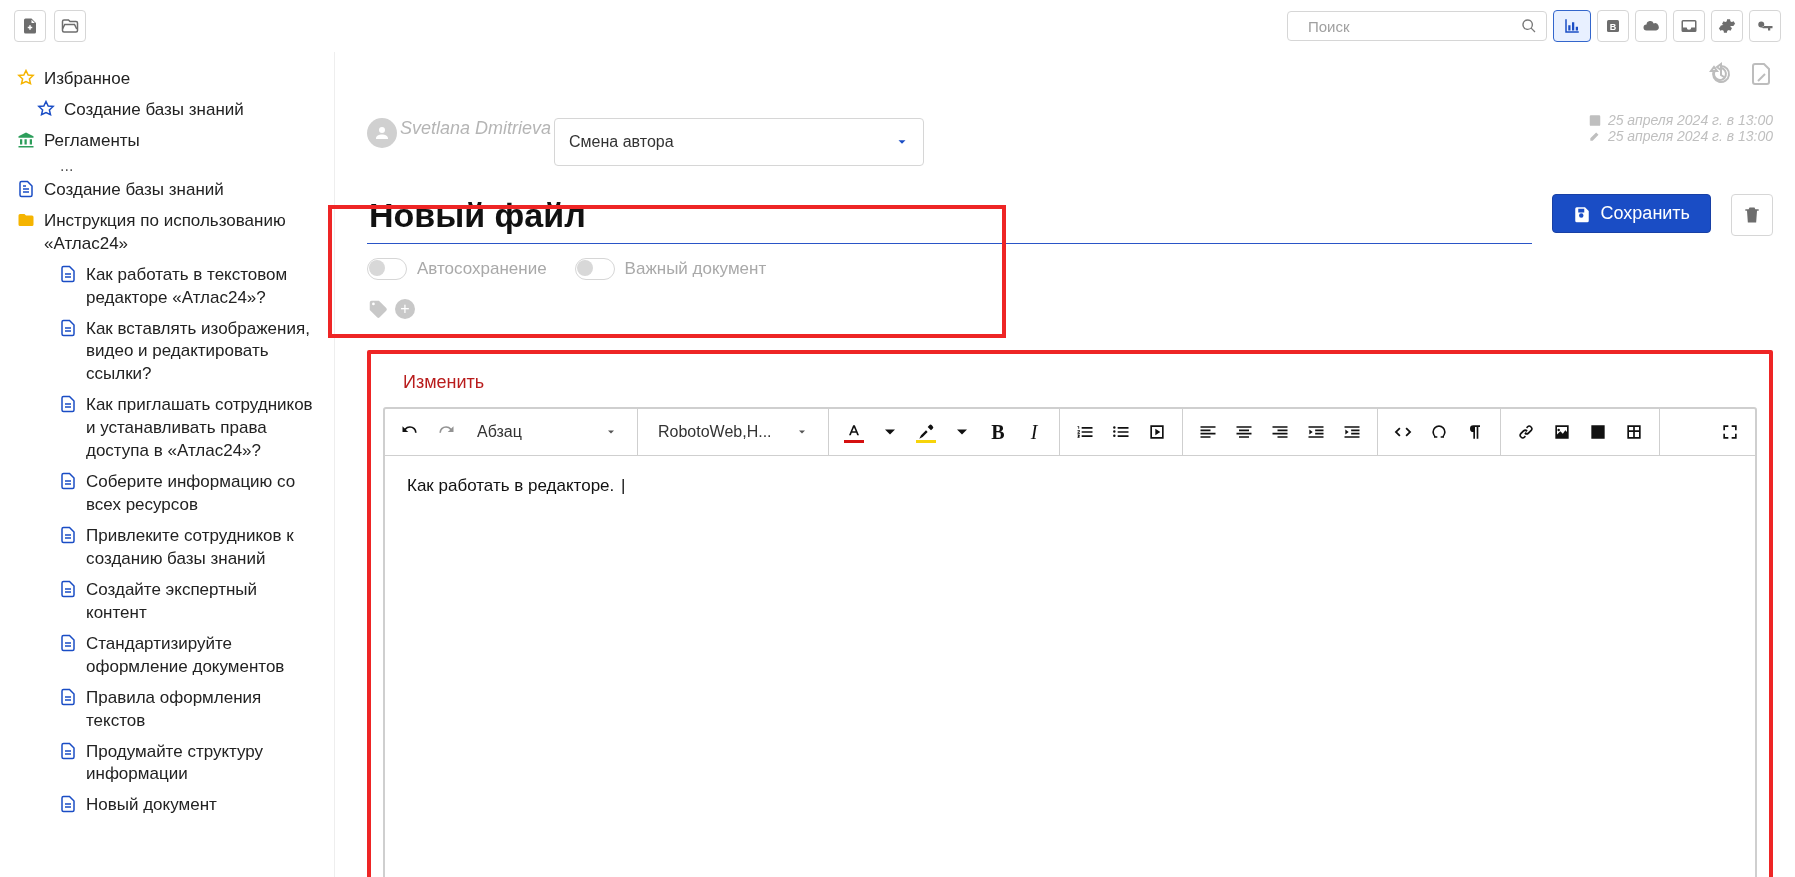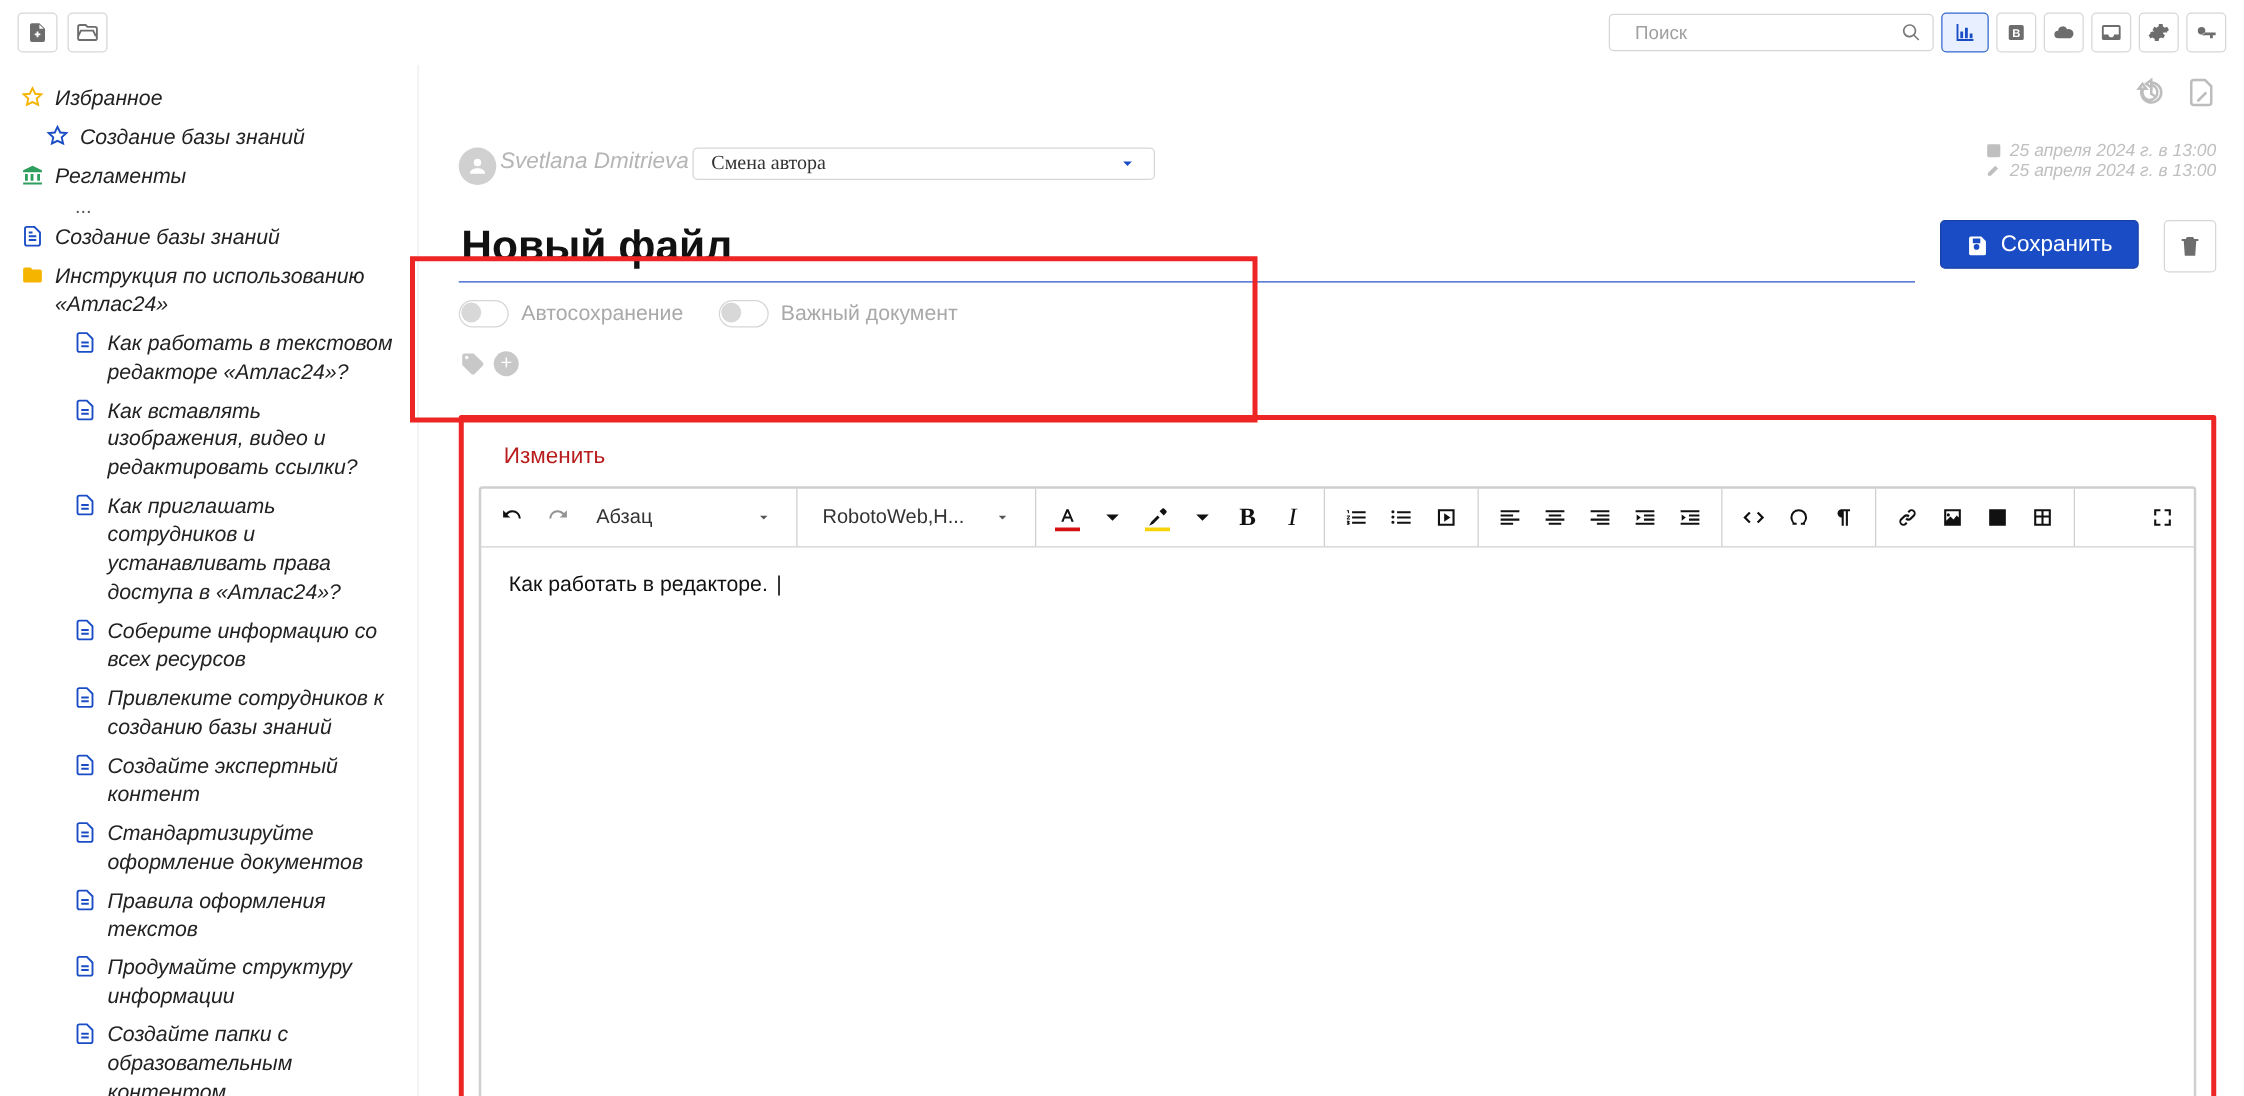--- a/index.html
+++ b/index.html
@@ -32,40 +32,40 @@
   .search-wrap{position:relative;display:flex;align-items:center;}
   .search-input{border:1px solid var(--line);border-radius:4px;padding:6px 36px 6px 20px;font-size:15px;height:30px;box-sizing:border-box;width:260px;outline:none;color:#666;}
   .search-input::placeholder{color:var(--muted);}
   .search-btn{position:absolute;right:4px;top:0;height:30px;width:28px;border:none;background:transparent;display:flex;align-items:center;justify-content:center;cursor:pointer;}
   .search-btn svg{width:18px;height:18px;fill:#7a7a7a;}
   
   .layout{display:flex;}
   .sidebar{min-width:335px;max-width:335px;border-right:1px solid #eee;padding:12px 10px 30px 14px;box-sizing:border-box;}
   .tree a,.tree .node{text-decoration:none;color:var(--text);}
   .node{display:flex;align-items:flex-start;gap:8px;padding:4px 2px;line-height:1.35;font-size:17px;cursor:pointer;}
-  .node .label{flex:1;font-style:italic;}
+  .node .label{flex:1;}
   .node.sub{padding-left:22px;}
   .node.sub2{padding-left:44px;}
   .ico{display:inline-flex;align-items:center;justify-content:center;width:20px;height:20px;}
   .ico svg{width:18px;height:18px;}
   .ico.star-o svg{fill:none;stroke:var(--star);stroke-width:2;}
   .ico.star svg{fill:none;stroke:var(--blue);stroke-width:2;}
   .ico.doc svg{fill:none;stroke:var(--blue);stroke-width:2;}
   .ico.folder svg{fill:var(--folder);}
   .ico.bank svg{fill:var(--green);}
   .ellipsis{color:#555;padding-left:46px;font-size:16px;}
   
   .main{flex:1;padding:10px 22px 30px 32px;position:relative;}
   .topright-icons{position:absolute;right:22px;top:10px;display:flex;gap:16px;color:#bdbdbd;}
   .topright-icons svg{width:24px;height:24px;fill:#bdbdbd;stroke:#bdbdbd;}
   .author-row{display:flex;align-items:flex-start;gap:3px;margin-top:56px;}
   .avatar{width:30px;height:30px;border-radius:50%;background:#d0d0d0;display:flex;align-items:center;justify-content:center;}
   .avatar svg{width:18px;height:18px;fill:#fff;}
   .author-name{color:#b5b5b5;font-style:italic;font-size:18px;}
-  .author-select{border:1px solid var(--line);border-radius:4px;padding:3px 14px;display:flex;align-items:center;gap:150px;font-size:16px;color:#333;cursor:pointer;min-width:340px;justify-content:space-between;font-family:Liberation Serif, serif;}
+  .author-select{border:1px solid var(--line);border-radius:4px;padding:14px 14px;display:flex;align-items:center;gap:150px;font-size:16px;color:#333;cursor:pointer;min-width:340px;justify-content:space-between;}
   .author-select svg{width:14px;height:14px;fill:#1a4dc5;}
   .meta-dates{position:absolute;right:22px;top:60px;color:#bfbfbf;font-style:italic;font-size:14px;}
   .meta-dates .row{display:flex;align-items:center;gap:6px;}
   .meta-dates svg{width:14px;height:14px;fill:#bfbfbf;}
   
   .title-row{display:flex;align-items:flex-start;gap:20px;margin-top:28px;}
   .title-input{flex:1;border:none;border-bottom:1px solid #2a55c7;padding:2px 2px 8px 2px;font-size:34px;font-weight:700;outline:none;color:#111;}
   .save-btn{background:var(--blue);color:#fff;border:1px solid var(--blue-border);border-radius:4px;padding:8px 20px;font-size:18px;display:flex;align-items:center;gap:10px;cursor:pointer;}
   .save-btn svg{width:18px;height:18px;fill:#fff;}
   .del-btn{border:1px solid var(--line);border-radius:4px;background:#fff;width:40px;height:40px;display:flex;align-items:center;justify-content:center;cursor:pointer;}
@@ -288,29 +288,20 @@
         </span>
         <span class="label">Продумайте структуру информации</span>
       </div>
     <div class="node sub2">
         <span class="ico doc">
           <svg viewBox="0 0 24 24">
             <path d="M14 2H6a2 2 0 0 0-2 2v16a2 2 0 0 0 2 2h12a2 2 0 0 0 2-2V8l-6-6z"></path>
             <path d="M8 12h8M8 16h8"></path>
           </svg>
         </span>
-        <span class="label">Создайте папки с образовательным контентом</span>
-      </div>
-    <div class="node sub2">
-        <span class="ico doc">
-          <svg viewBox="0 0 24 24">
-            <path d="M14 2H6a2 2 0 0 0-2 2v16a2 2 0 0 0 2 2h12a2 2 0 0 0 2-2V8l-6-6z"></path>
-            <path d="M8 12h8M8 16h8"></path>
-          </svg>
-        </span>
         <span class="label">Новый документ</span>
       </div>
   </nav>
 
   <main class="main">
     <div class="topright-icons">
       <span><svg viewBox="0 0 24 24">
             <path d="M12 4a8 8 0 1 1-7.4 5H2l3-4 3 4H5.7A6 6 0 1 0 12 6v2l-4-3 4-3v2z" fill="none" stroke="#bdbdbd" stroke-width="2"></path>
             <path d="M12 8v5l3 2" fill="none" stroke="#bdbdbd" stroke-width="2"></path>
           </svg></span>

